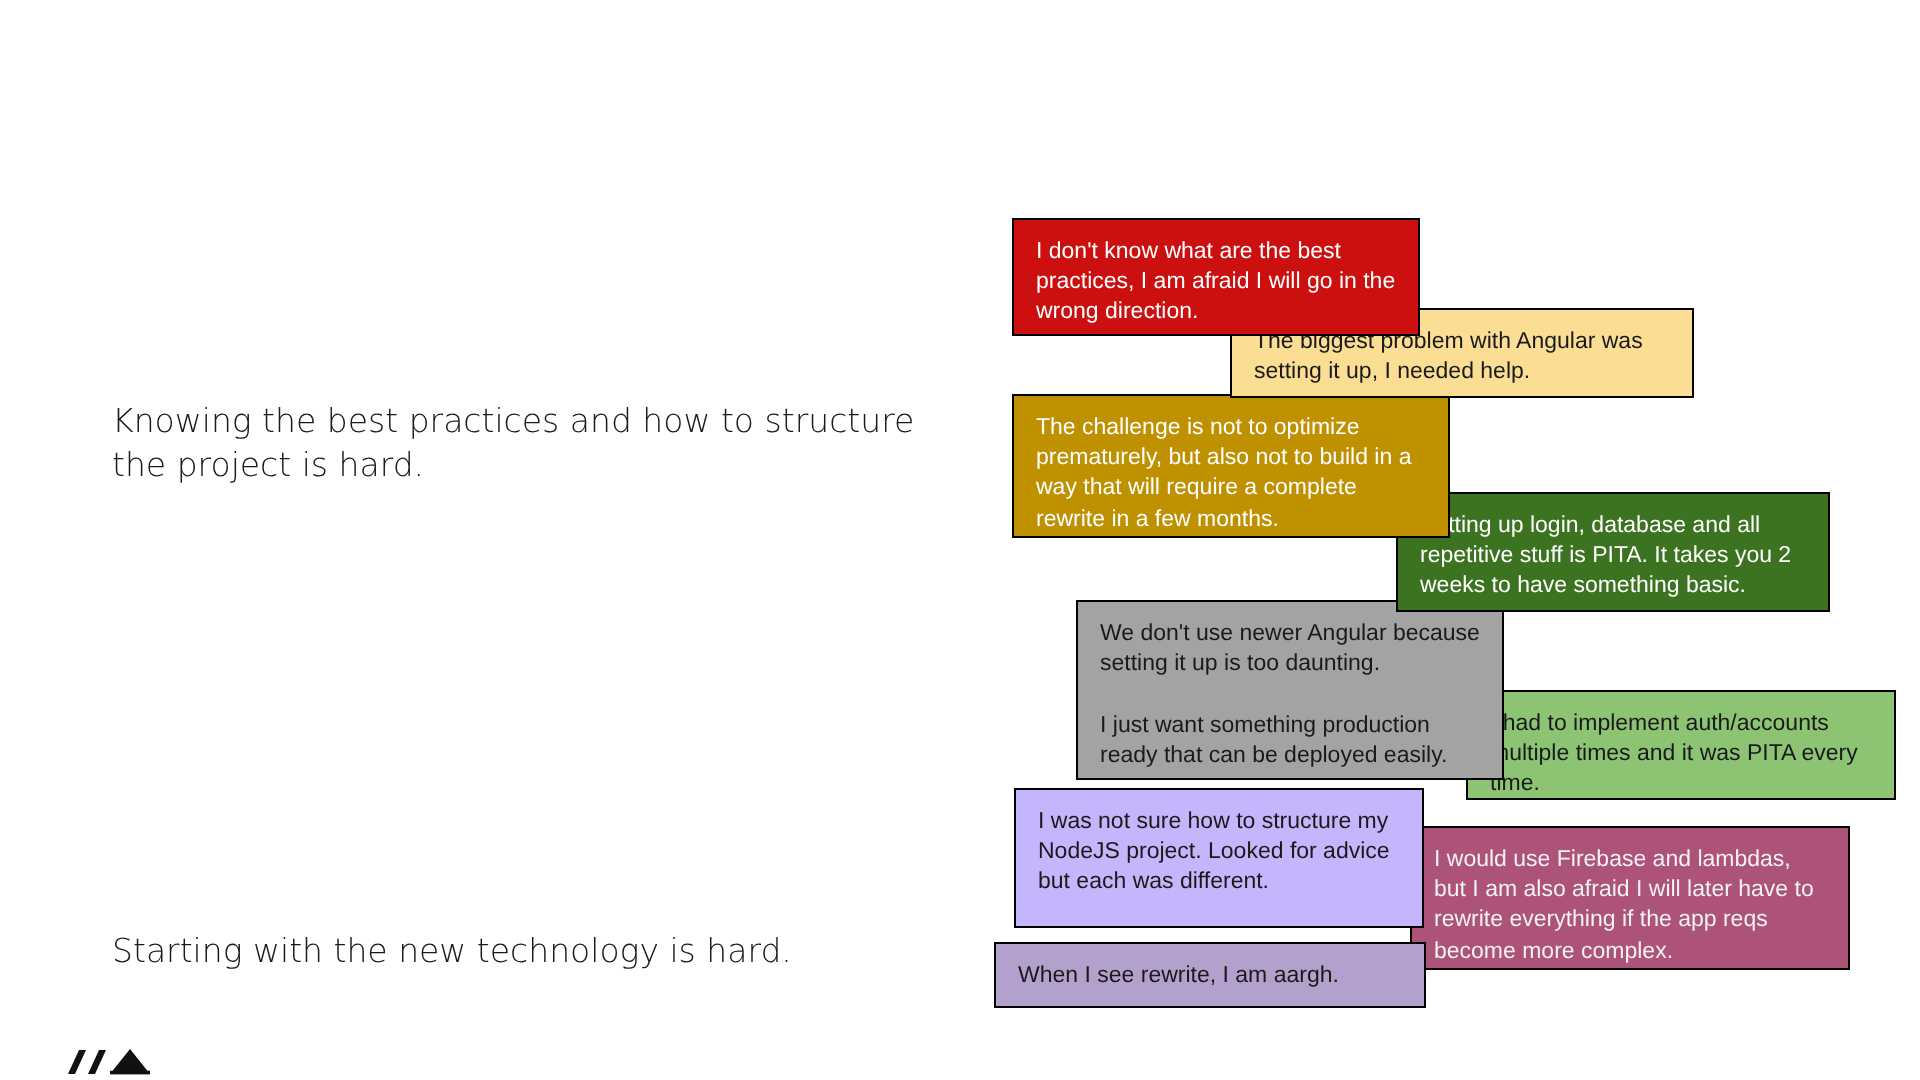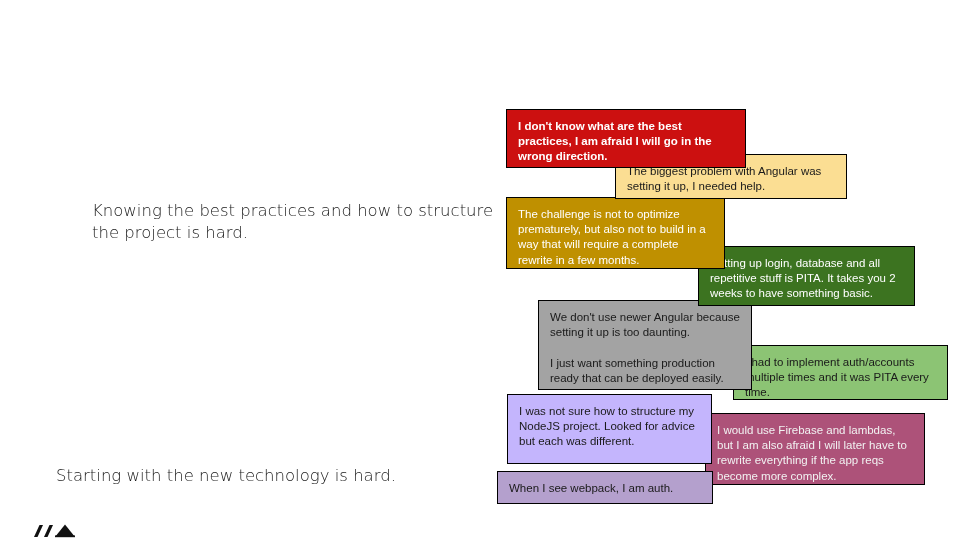--- a/index.html
+++ b/index.html
@@ -37,21 +37,21 @@
   .left-point {
     position: absolute;
     left: 56px;
     width: 430px;
     font-family: "DejaVu Sans", sans-serif;
     font-size: 16.5px;
     font-weight: 300;
     line-height: 1.33;
     color: #1a1a1a;
   }
-  #left-point-0 { top: 200px; margin-left: 36px; }
+  #left-point-0 { top: 200px; }
   #left-point-1 { top: 322px; }
   #left-point-2 { top: 435px; margin-top: 30px; }
 
   
   .quote {
     position: absolute;
     box-sizing: border-box;
     border: 1px solid #000000;
     font-family: "Liberation Sans", sans-serif;
     font-size: 11.5px;
@@ -83,31 +83,31 @@
 </head>
 <body>
 
 <div id="slide">
 
 
   <div class="left-point" id="left-point-0">Knowing the best practices and how to structure the project is hard.</div>
   <div class="left-point" id="left-point-2">Starting with the new technology is hard.</div>
 
   <div id="quote-layer">
-      <div class="quote" style="left: 506px; top: 109px; width: 240px; height: 59px; background: rgb(204, 16, 16); color: rgb(255, 255, 255); z-index: 10; font-weight: bold;">I don't know what are the best practices, I am afraid I will go in the wrong direction.</div>
+      <div class="quote" style="left: 506px; top: 109px; width: 204px; height: 59px; background: rgb(204, 16, 16); color: rgb(255, 255, 255); z-index: 10;">I don't know what are the best practices, I am afraid I will go in the wrong direction.</div>
       <div class="quote" style="left: 615px; top: 154px; width: 232px; height: 45px; background: rgb(251, 222, 147); color: rgb(26, 26, 26); z-index: 9;">The biggest problem with Angular was setting it up, I needed help.</div>
       <div class="quote" style="left: 506px; top: 197px; width: 219px; height: 72px; background: rgb(191, 144, 0); color: rgb(255, 255, 255); z-index: 8;">The challenge is not to optimize prematurely, but also not to build in a way that will require a complete rewrite in a few months.</div>
       <div class="quote" style="left: 698px; top: 246px; width: 217px; height: 60px; background: rgb(60, 115, 32); color: rgb(255, 255, 255); z-index: 7;">Setting up login, database and all repetitive stuff is PITA. It takes you 2 weeks to have something basic.</div>
       <div class="quote" style="left: 538px; top: 300px; width: 214px; height: 90px; background: #a3a3a3; color: rgb(26, 26, 26); z-index: 6;">We don't use newer Angular because setting it up is too daunting.
 
 I just want something production ready that can be deployed easily.</div>
       <div class="quote" style="left: 733px; top: 345px; width: 215px; height: 55px; background: rgb(140, 196, 116); color: rgb(26, 26, 26); z-index: 5;">I had to implement auth/accounts multiple times and it was PITA every time.</div>
       <div class="quote" style="left: 507px; top: 394px; width: 205px; height: 70px; background: #c4b5fd; color: rgb(26, 26, 26); z-index: 4;">I was not sure how to structure my NodeJS project. Looked for advice but each was different.</div>
       <div class="quote" style="left: 705px; top: 413px; width: 220px; height: 72px; background: rgb(173, 82, 121); color: rgb(242, 242, 242); z-index: 3;">I would use Firebase and lambdas, but I am also afraid I will later have to rewrite everything if the app reqs become more complex.</div>
-      <div class="quote" style="left: 497px; top: 471px; width: 216px; height: 33px; background: rgb(180, 160, 205); color: rgb(26, 26, 26); z-index: 11;">When I see webpack, I am auth.</div>
+      <div class="quote" style="left: 497px; top: 471px; width: 216px; height: 33px; background: rgb(180, 160, 205); color: rgb(26, 26, 26); z-index: 11;">When I see rewrite, I am aargh.</div>
     </div>
 
   <div id="footer-logo">
     <svg id="logo-mark" width="54" height="20" viewBox="0 0 54 20">
       <polygon points="8,17 13.5,5 17,5 11.5,17" fill="#111111"></polygon>
       <polygon points="18,17 23.5,5 27,5 21.5,17" fill="#111111"></polygon>
       <polygon points="29,17 39,4.5 49,17" fill="#111111"></polygon>
       <rect x="29" y="15.4" width="20" height="1.8" fill="#111111"></rect>
     </svg>
     <span id="logo-text">.wasp</span>

